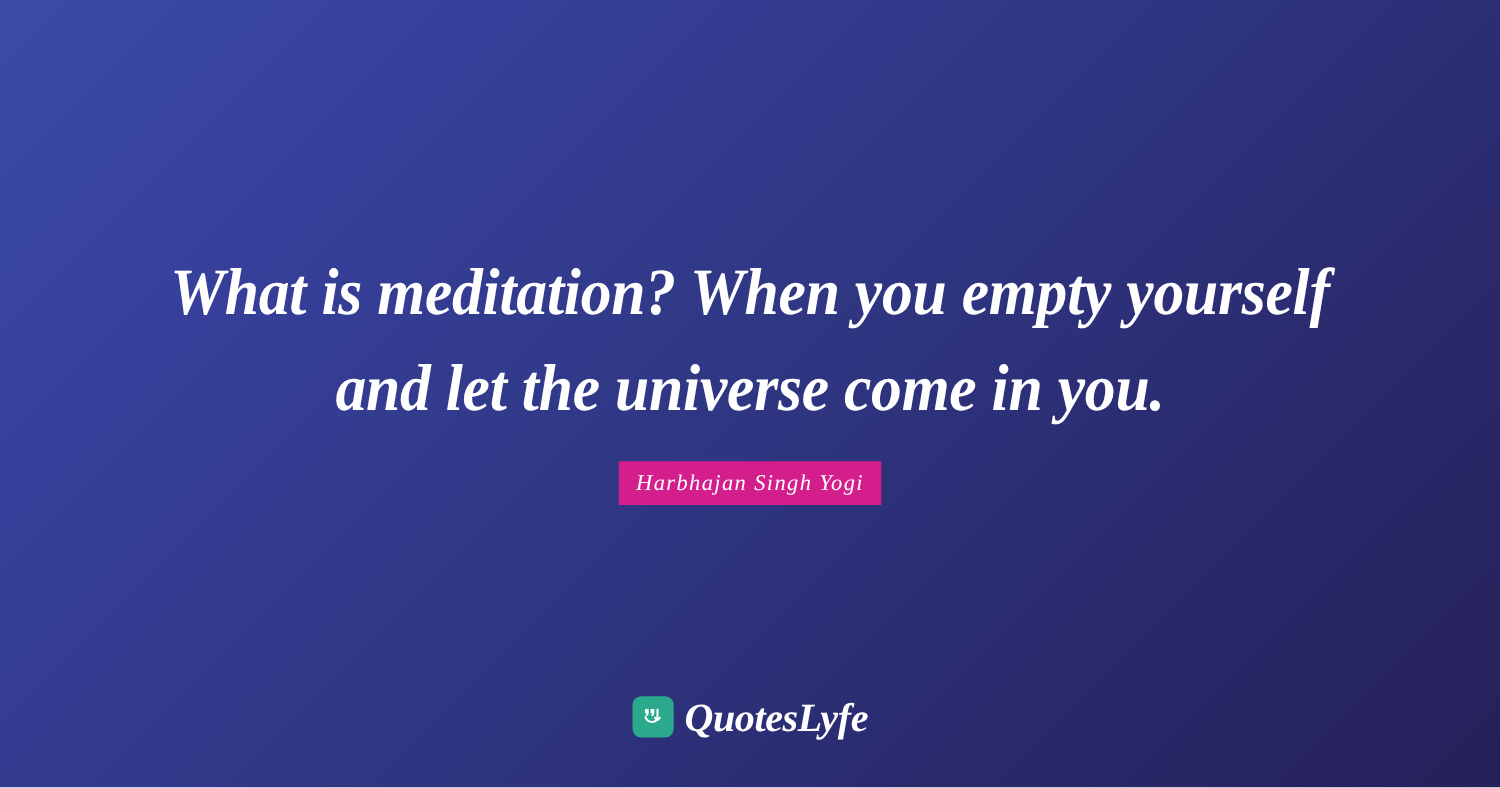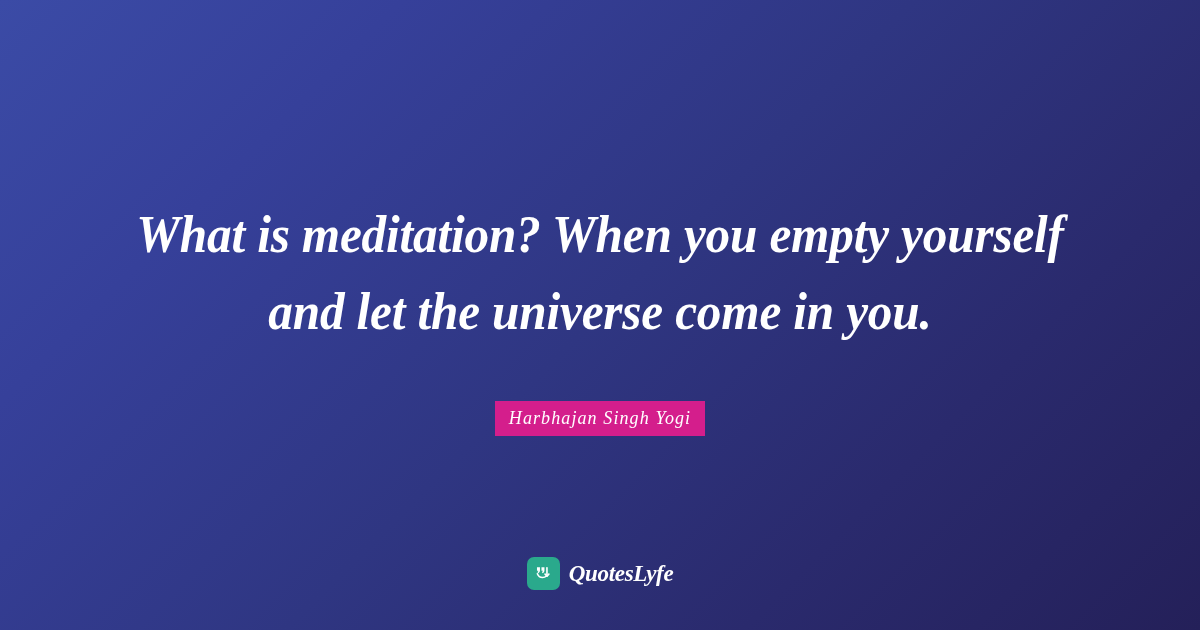--- a/index.html
+++ b/index.html
@@ -60,21 +60,20 @@
   .author-badge {
     display: inline-block;
     background: #d41e8c;
     color: #ffffff;
     font-family: "Liberation Serif", "DejaVu Serif", serif;
     font-weight: 400;
     font-size: 18px;
     line-height: 1;
     letter-spacing: 1.1px;
     padding: 8px 14px 9px 14px;
-    margin-top: 32px;
   }
 
   .brand {
     position: absolute;
     top: 557px;
     left: 0;
     right: 0;
     display: flex;
     align-items: center;
     justify-content: center;
@@ -93,21 +92,21 @@
   }
 
   .brand-mark svg {
     display: block;
   }
 
   .brand-name {
     color: #ffffff;
     font-family: "Liberation Serif", "DejaVu Serif", serif;
     font-weight: 700;
-    font-size: 23px;
+    font-size: 32px;
     line-height: 1;
     letter-spacing: -0.3px;
     text-align: center;
   }
 </style>
 </head>
 <body>
 
 <div class="quote-card">
 

